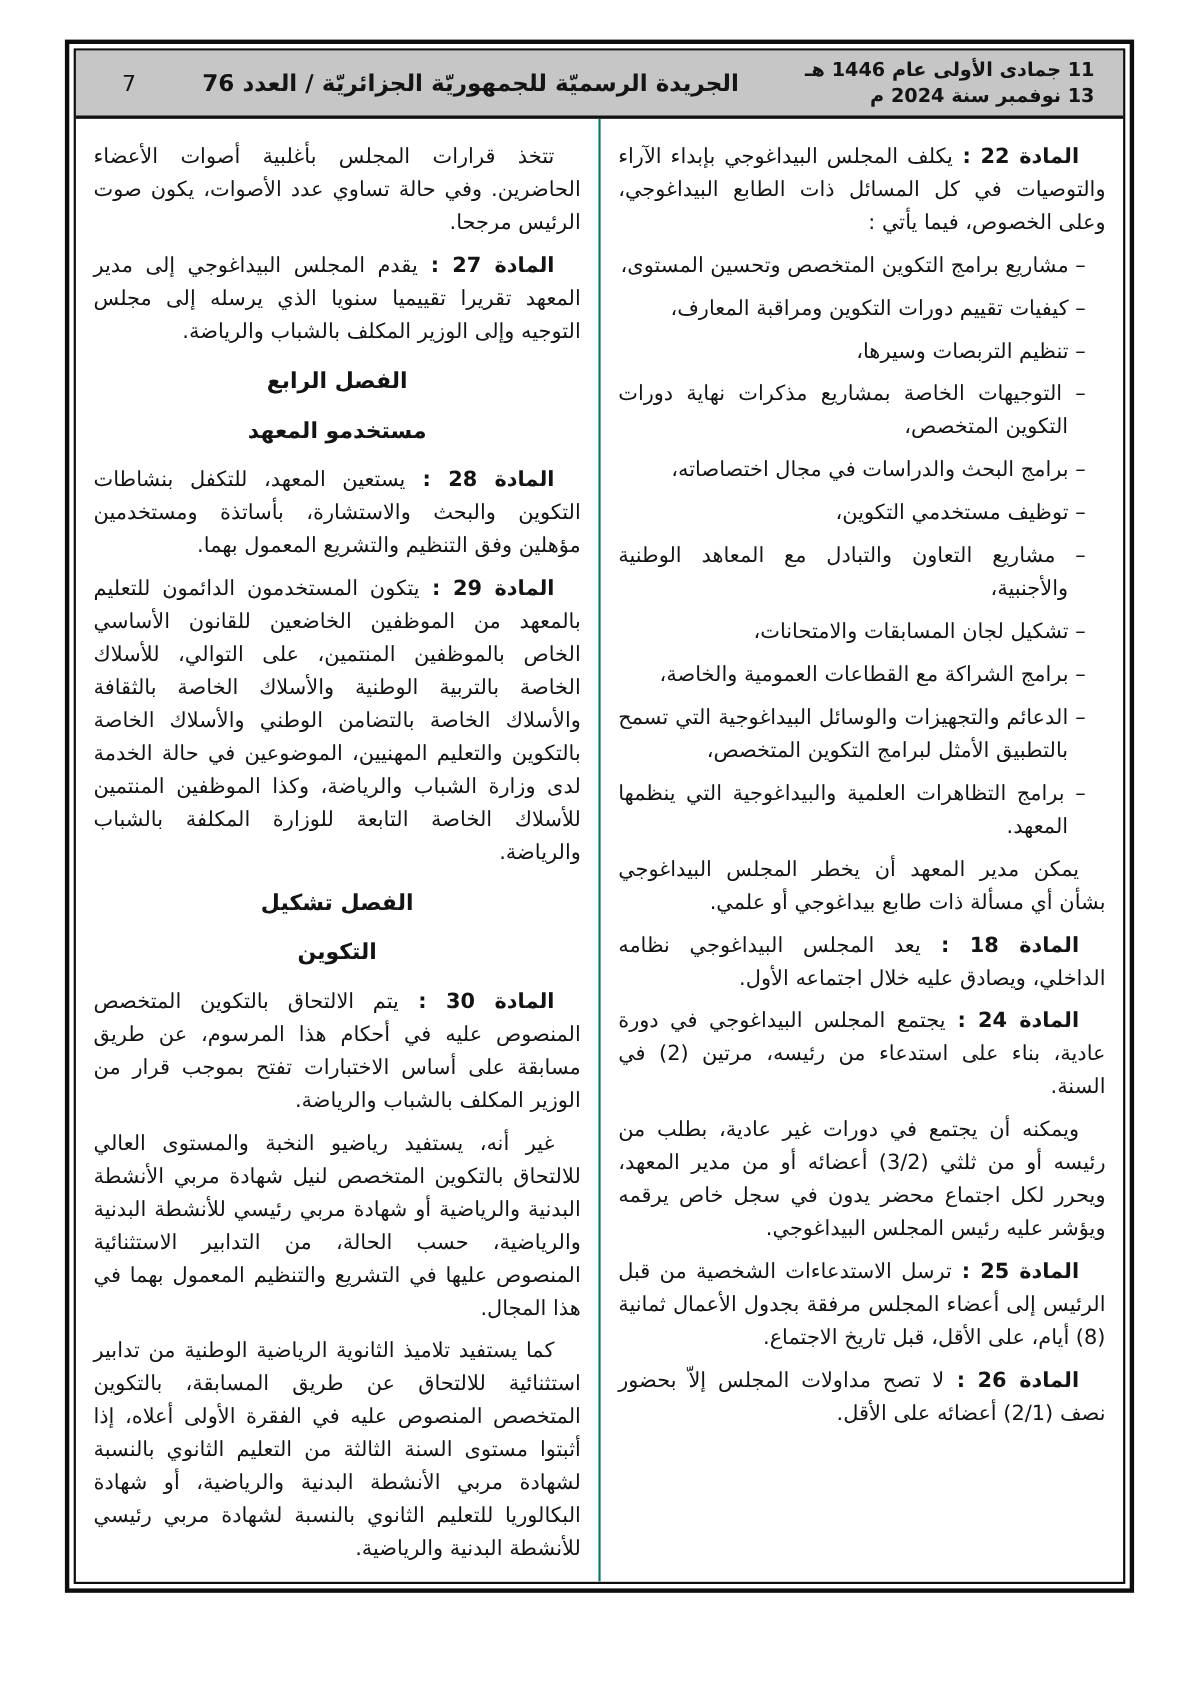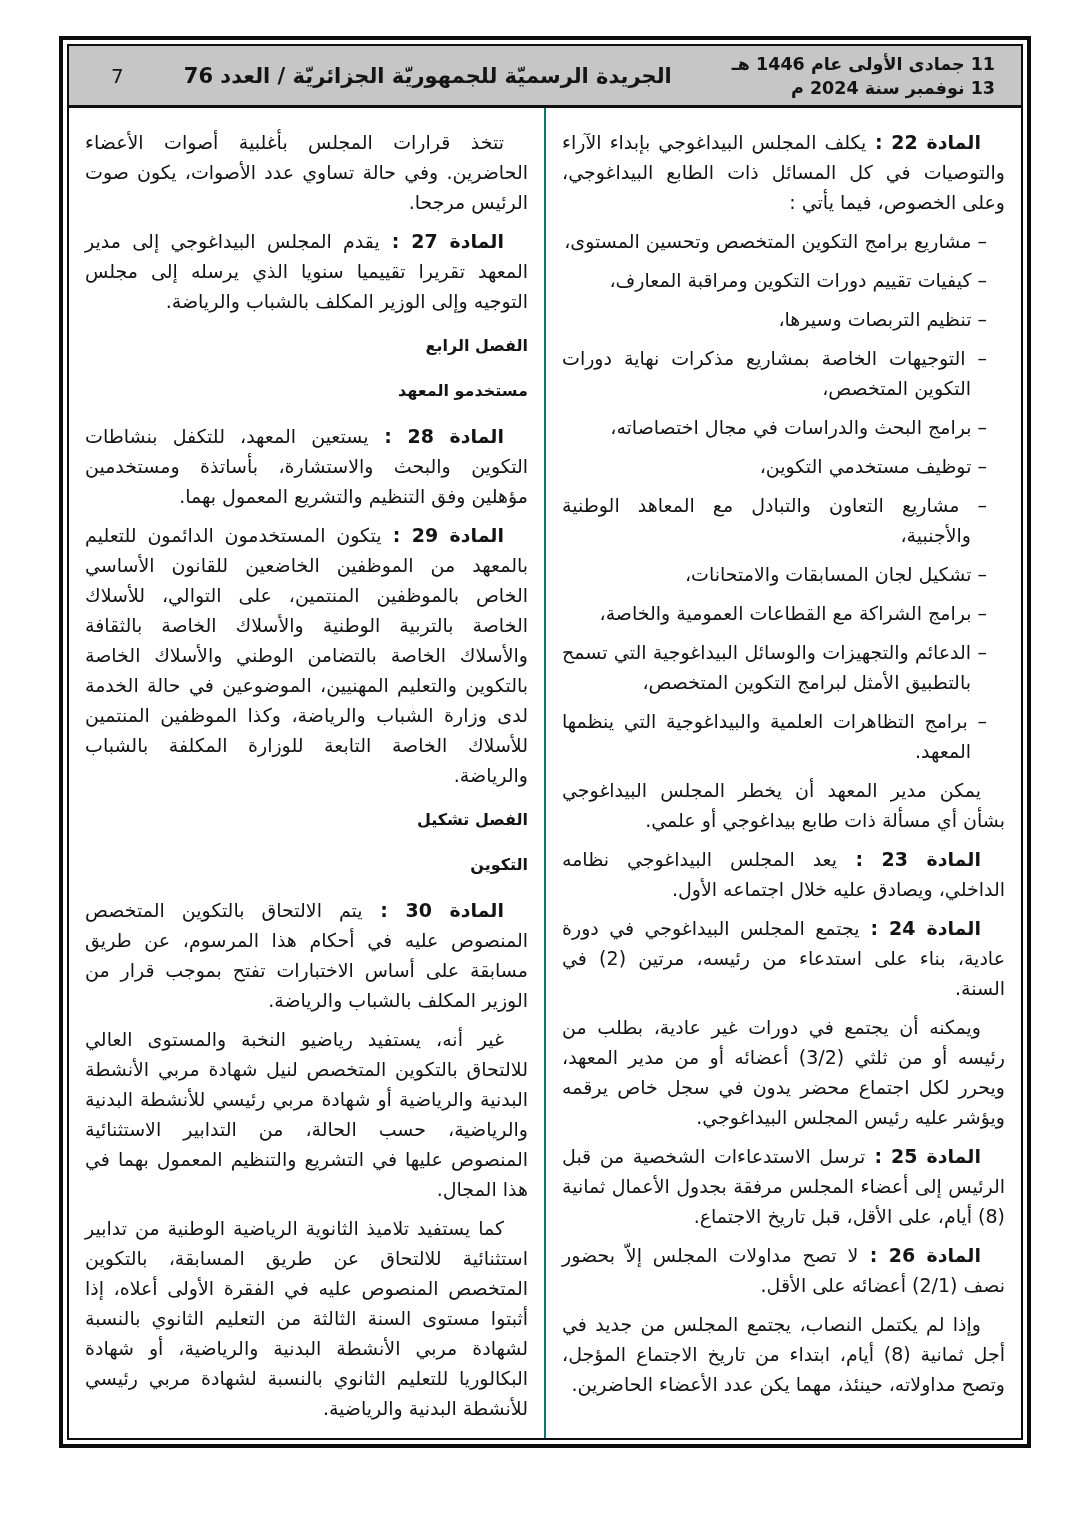--- a/index.html
+++ b/index.html
@@ -24,21 +24,21 @@
   .band-title { font-weight:bold; font-size:21px; white-space:nowrap; padding:0 10px; }
   .pagenum { font-size:20px; font-weight:normal; padding-left:16px; }
   .columns { flex:1 1 auto; display:flex; overflow:hidden; }
   .col {
     flex:1 1 0; padding:10px 16px 16px 16px; box-sizing:border-box;
     font-size:19px; line-height:30px; text-align:justify;
   }
   .col-first { border-left:2px solid #0f766e; }
   .p  { margin:9px 0; text-indent:24px; }
   .li { margin:9px 0; padding-right:34px; text-indent:-16px; }
-  .h  { margin:15px 0; text-align:right; font-weight:bold; font-size:16px; text-indent:0; }
+  .h  { margin:15px 0; text-align:center; font-weight:bold; font-size:20px; text-indent:0; }
   .article-label { font-weight:bold; }
 </style>
 </head>
 <body>
 
 <div class="page">
   <div class="frame-outer">
     <div class="frame-inner">
 
       <div class="band">
@@ -58,26 +58,25 @@
             <div class="li">– تنظيم التربصات وسيرها،</div>
             <div class="li">– التوجيهات الخاصة بمشاريع مذكرات نهاية دورات التكوين المتخصص،</div>
             <div class="li">– برامج البحث والدراسات في مجال اختصاصاته،</div>
             <div class="li">– توظيف مستخدمي التكوين،</div>
             <div class="li">– مشاريع التعاون والتبادل مع المعاهد الوطنية والأجنبية،</div>
             <div class="li">– تشكيل لجان المسابقات والامتحانات،</div>
             <div class="li">– برامج الشراكة مع القطاعات العمومية والخاصة،</div>
             <div class="li">– الدعائم والتجهيزات والوسائل البيداغوجية التي تسمح بالتطبيق الأمثل لبرامج التكوين المتخصص،</div>
             <div class="li">– برامج التظاهرات العلمية والبيداغوجية التي ينظمها المعهد.</div>
             <div class="p">يمكن مدير المعهد أن يخطر المجلس البيداغوجي بشأن أي مسألة ذات طابع بيداغوجي أو علمي.</div>
-            <div class="p"><span class="article-label">المادة 23 : </span>يعد المجلس البيداغوجي نظامه الداخلي، ويصادق عليه خلال اجتماعه الأول.</div>
+            <div class="p"><span class="article-label">المادة 18 : </span>يعد المجلس البيداغوجي نظامه الداخلي، ويصادق عليه خلال اجتماعه الأول.</div>
             <div class="p"><span class="article-label">المادة 24 : </span>يجتمع المجلس البيداغوجي في دورة عادية، بناء على استدعاء من رئيسه، مرتين (2) في السنة.</div>
             <div class="p">ويمكنه أن يجتمع في دورات غير عادية، بطلب من رئيسه أو من ثلثي (3/2) أعضائه أو من مدير المعهد، ويحرر لكل اجتماع محضر يدون في سجل خاص يرقمه ويؤشر عليه رئيس المجلس البيداغوجي.</div>
             <div class="p"><span class="article-label">المادة 25 : </span>ترسل الاستدعاءات الشخصية من قبل الرئيس إلى أعضاء المجلس مرفقة بجدول الأعمال ثمانية (8) أيام، على الأقل، قبل تاريخ الاجتماع.</div>
             <div class="p"><span class="article-label">المادة 26 : </span>لا تصح مداولات المجلس إلاّ بحضور نصف (2/1) أعضائه على الأقل.</div>
-            <div class="p">وإذا لم يكتمل النصاب، يجتمع المجلس من جديد في أجل ثمانية (8) أيام، ابتداء من تاريخ الاجتماع المؤجل، وتصح مداولاته، حينئذ، مهما يكن عدد الأعضاء الحاضرين.</div>
           </div>
         <div class="col" id="col-left">
             <div class="p">تتخذ قرارات المجلس بأغلبية أصوات الأعضاء الحاضرين. وفي حالة تساوي عدد الأصوات، يكون صوت الرئيس مرجحا.</div>
             <div class="p"><span class="article-label">المادة 27 : </span>يقدم المجلس البيداغوجي إلى مدير المعهد تقريرا تقييميا سنويا الذي يرسله إلى مجلس التوجيه وإلى الوزير المكلف بالشباب والرياضة.</div>
             <div class="h">الفصل الرابع</div>
             <div class="h">مستخدمو المعهد</div>
             <div class="p"><span class="article-label">المادة 28 : </span>يستعين المعهد، للتكفل بنشاطات التكوين والبحث والاستشارة، بأساتذة ومستخدمين مؤهلين وفق التنظيم والتشريع المعمول بهما.</div>
             <div class="p"><span class="article-label">المادة 29 : </span>يتكون المستخدمون الدائمون للتعليم بالمعهد من الموظفين الخاضعين للقانون الأساسي الخاص بالموظفين المنتمين، على التوالي، للأسلاك الخاصة بالتربية الوطنية والأسلاك الخاصة بالثقافة والأسلاك الخاصة بالتضامن الوطني والأسلاك الخاصة بالتكوين والتعليم المهنيين، الموضوعين في حالة الخدمة لدى وزارة الشباب والرياضة، وكذا الموظفين المنتمين للأسلاك الخاصة التابعة للوزارة المكلفة بالشباب والرياضة.</div>
             <div class="h">الفصل تشكيل</div>
             <div class="h">التكوين</div>

